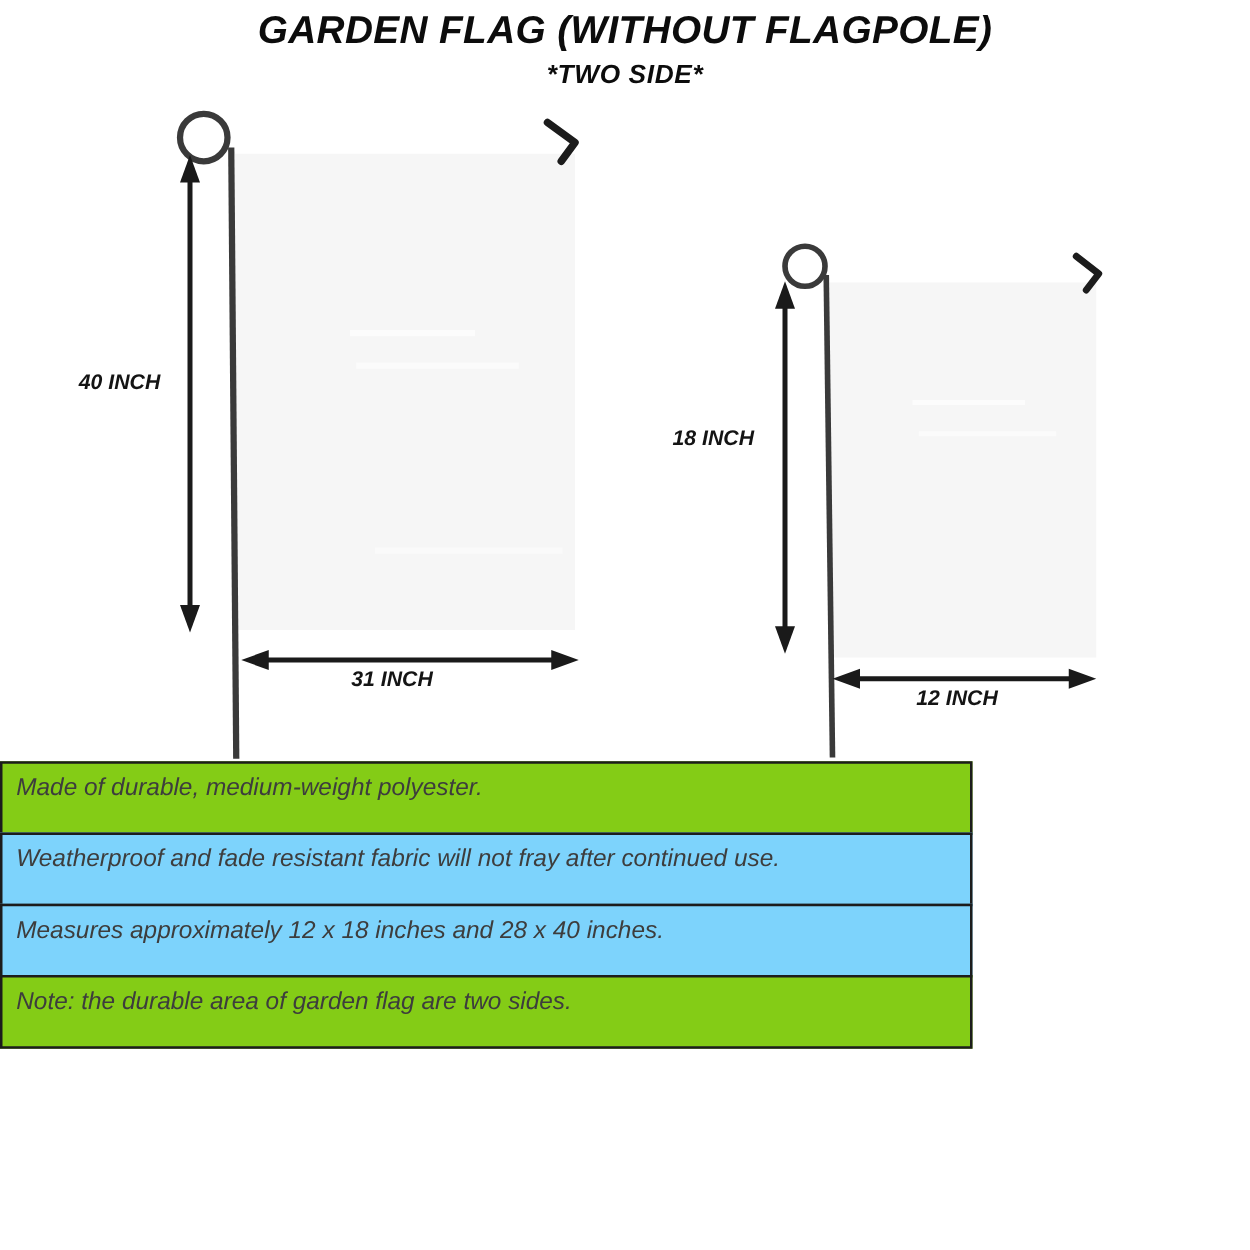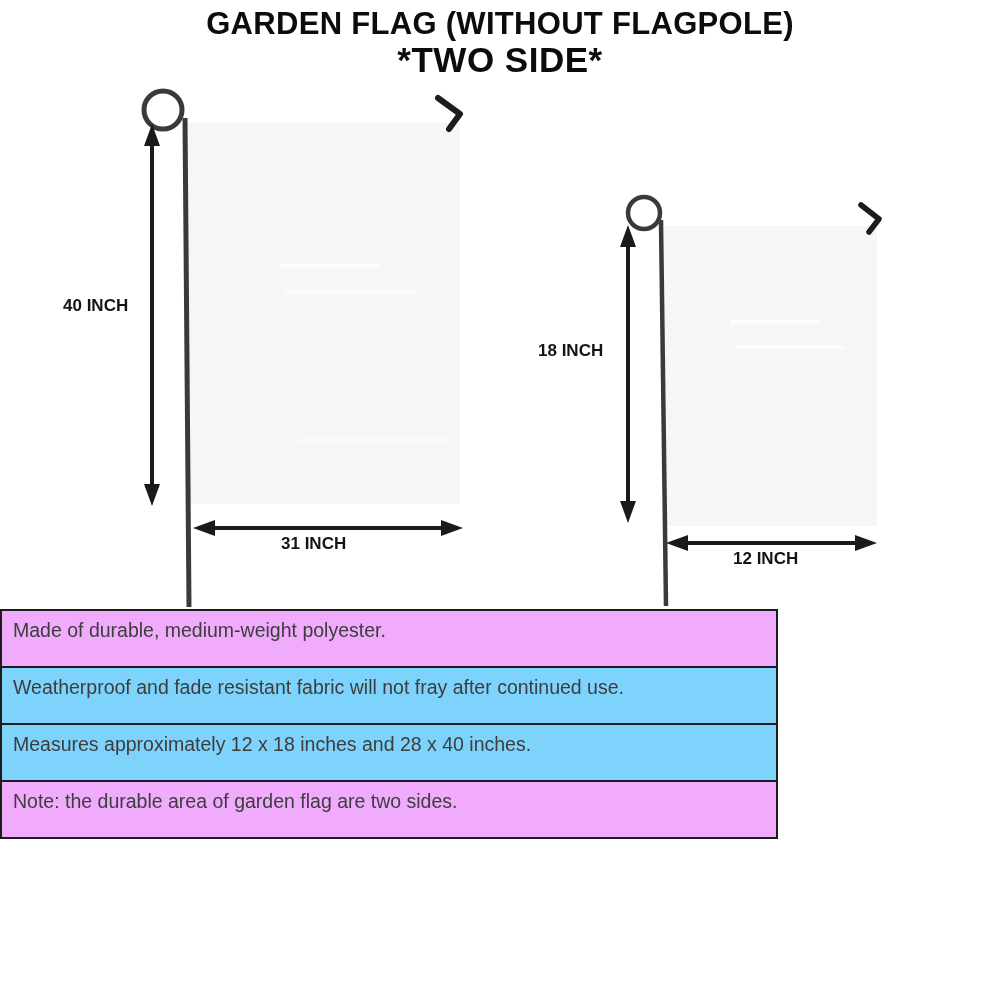--- a/index.html
+++ b/index.html
@@ -1,41 +1,41 @@
 <!DOCTYPE html>
 <html><head>
 <meta charset="utf-8">
 <style>
   html,body{margin:0;padding:0;background:#ffffff;}
   body{width:1000px;height:1000px;position:relative;overflow:hidden;
        font-family:"Liberation Sans",sans-serif;}
-  .stage{position:absolute;left:0;top:0;width:809px;height:1000px;}
+  .stage{position:absolute;left:0;top:0;width:809px;height:1000px;font-style:italic;}
 
   
   .title-block{position:absolute;top:5px;left:0;width:1000px;text-align:center;color:#0c0c0c;}
   .title-line1{font-size:31px;font-weight:800;letter-spacing:.3px;line-height:37px;}
-  .title-line2{font-size:35px;font-weight:800;letter-spacing:.5px;line-height:36px;}
+  .title-line2{font-size:21px;font-weight:800;letter-spacing:.5px;line-height:36px;}
 
   
   .diagram-svg{position:absolute;left:0;top:0;width:1000px;height:1000px;}
 
   
   .dim-label{position:absolute;font-size:17px;font-weight:700;color:#141414;white-space:nowrap;}
   .label-40{left:63px;top:296px;}
   .label-28{left:281px;top:534px;}
   .label-18{left:538px;top:341px;text-align:right;}
   .label-12{left:733px;top:549px;}
 
   
   .features{position:absolute;left:0;top:609px;width:778px;}
   .feature-row{box-sizing:border-box;height:59px;border:2px solid #1c1c1c;margin-top:-2px;
                padding:7px 11px 0 11px;font-size:19.5px;line-height:24px;color:#3d3d3d;
                background:#7dd3fc;}
   .feature-row:first-child{margin-top:0;}
-  .feature-row.gray{background:#f0abfc;}
+  .feature-row.gray{background:#84cc16;}
 </style>
 </head>
 <body>
 
 <div class="stage">
 
   <div class="title-block">
     <div class="title-line1">GARDEN FLAG (WITHOUT FLAGPOLE)</div>
     <div class="title-line2">*TWO SIDE*</div>
   </div>

